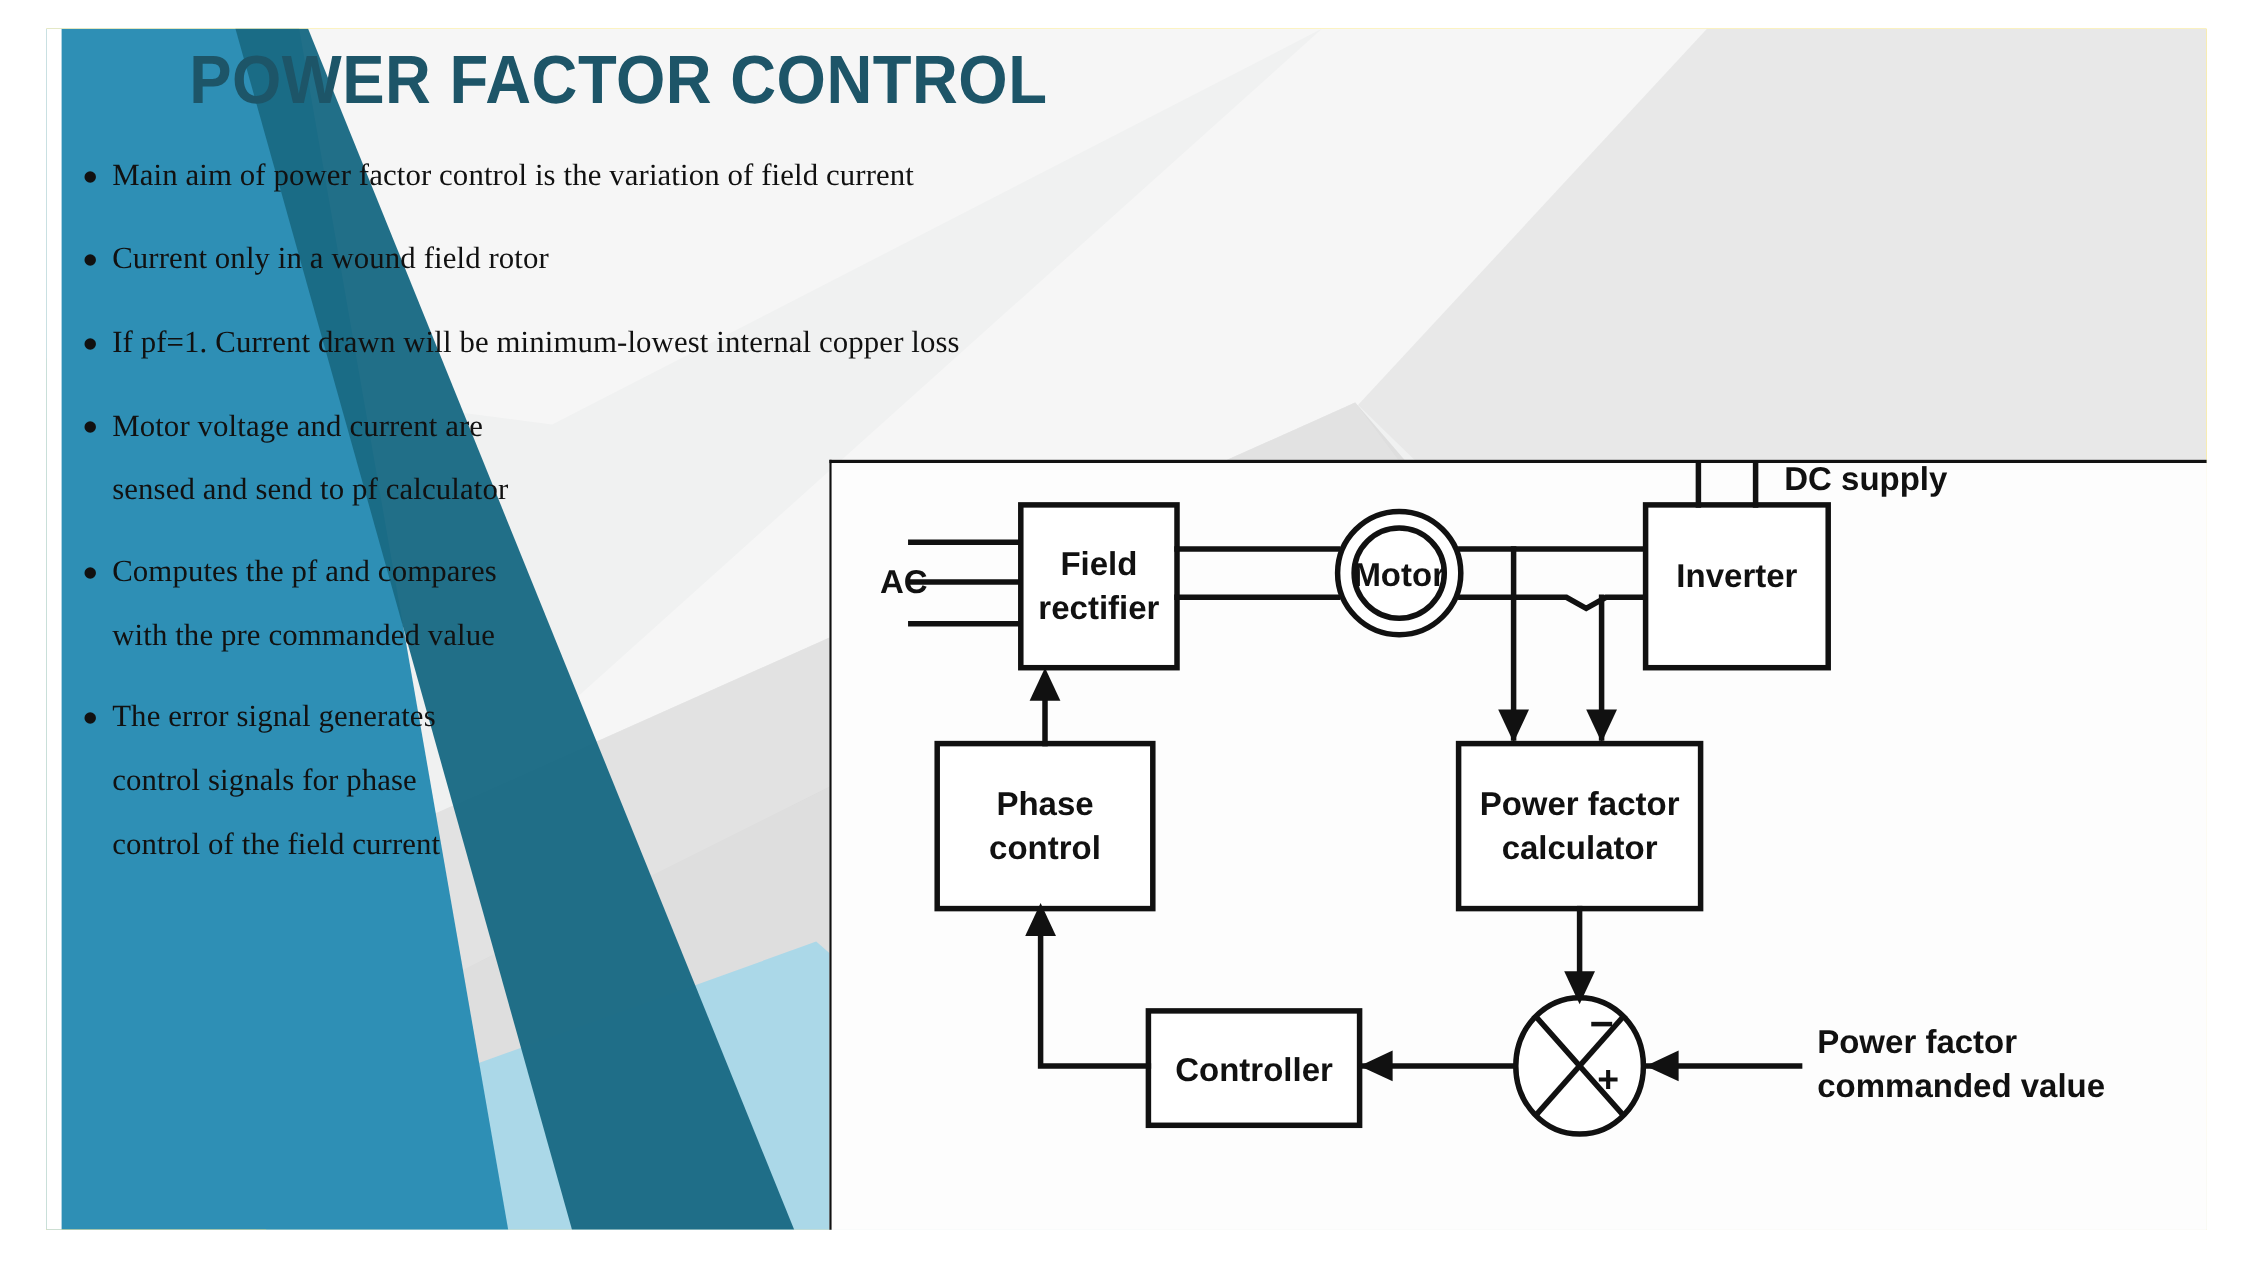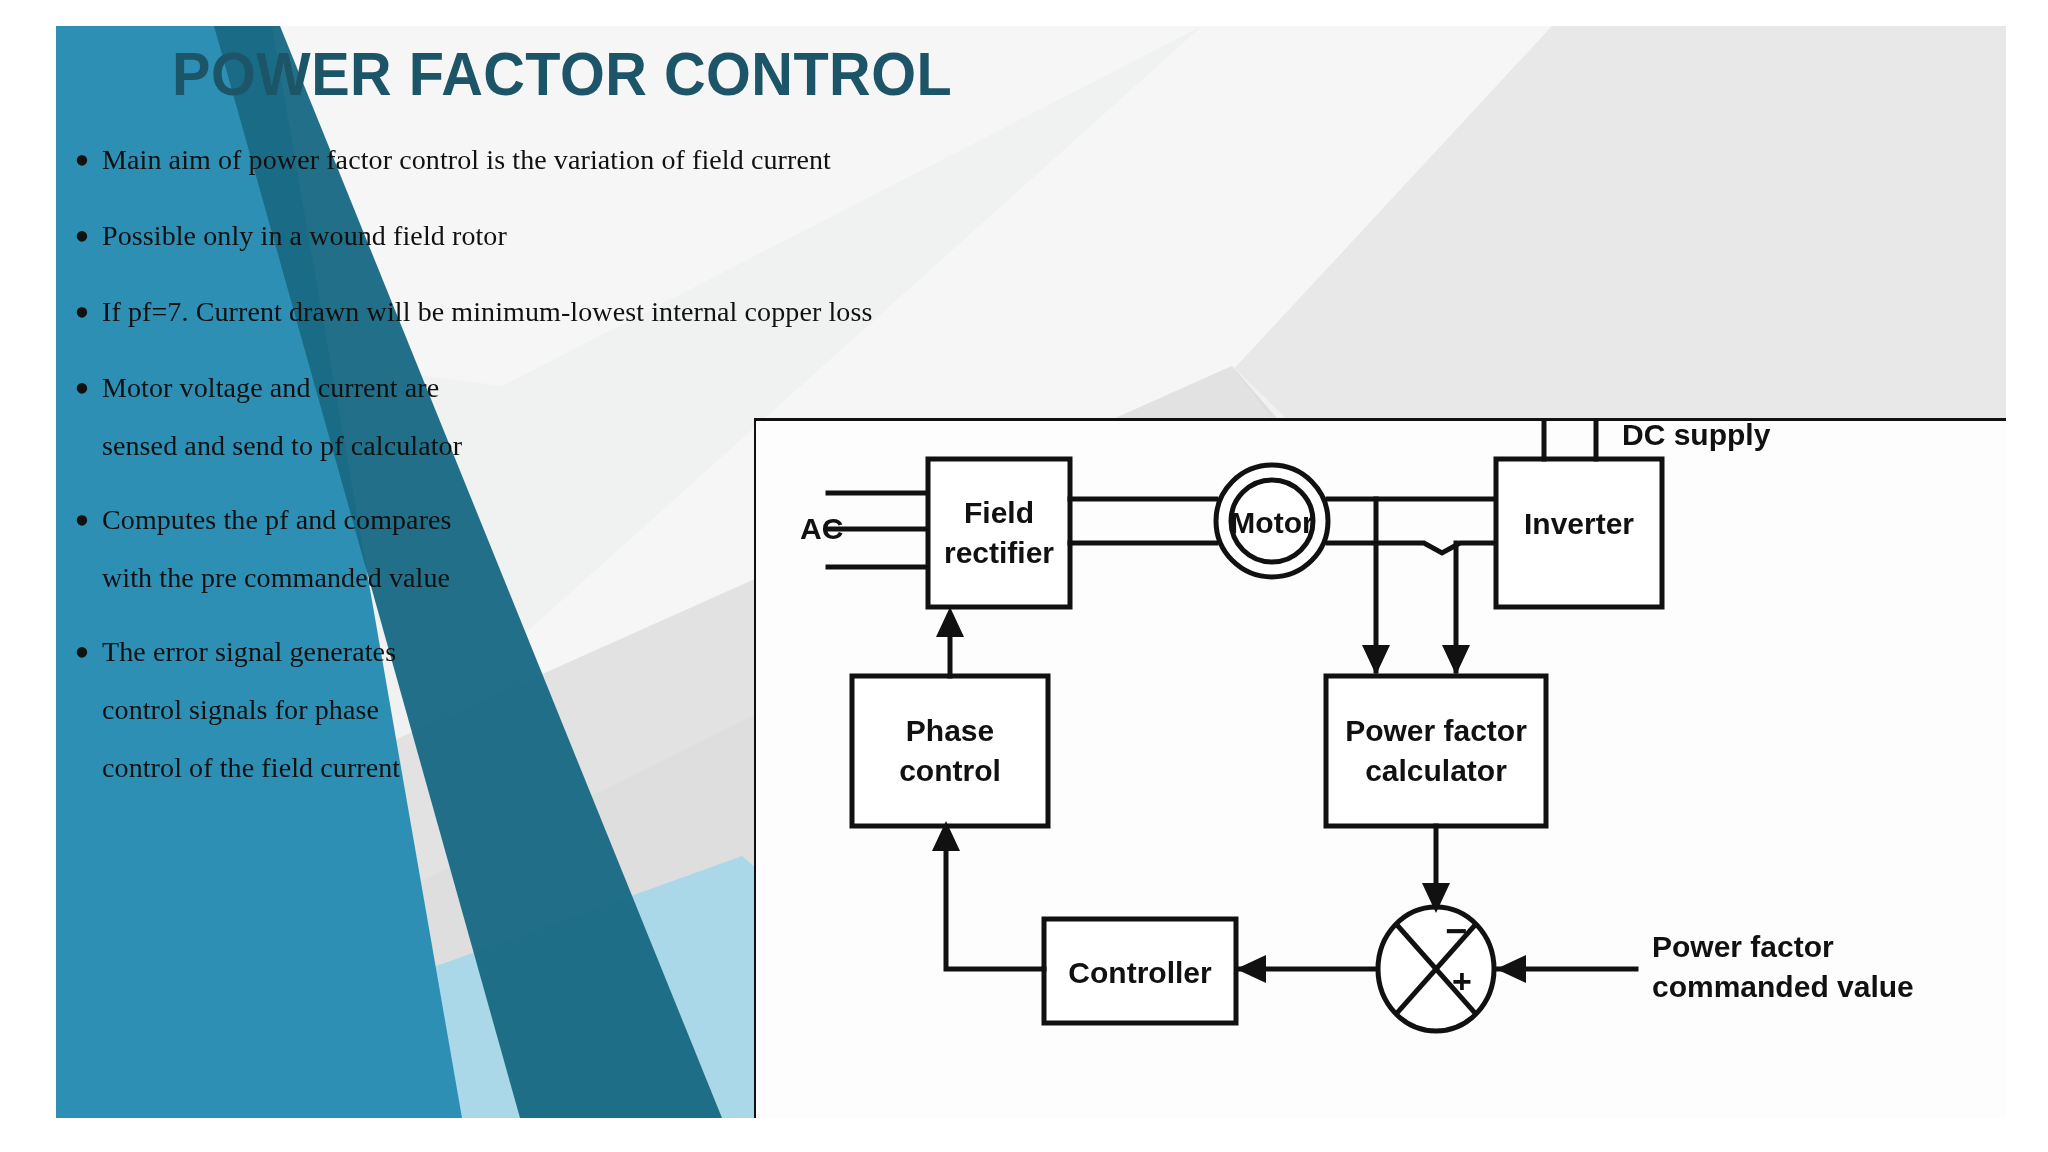--- a/index.html
+++ b/index.html
@@ -141,26 +141,26 @@
 
     <div id="bullets">
 
       <div class="bullet-row">
         <span class="bullet-dot">•</span>
         <span class="bullet-text">Main aim of power factor control is the variation of field current</span>
       </div>
 
       <div class="bullet-row">
         <span class="bullet-dot">•</span>
-        <span class="bullet-text">Possible only in a wound field rotor</span>
-      </div>
-
-      <div class="bullet-row">
-        <span class="bullet-dot">•</span>
-        <span class="bullet-text">If pf=7. Current drawn will be minimum-lowest internal copper loss</span>
+        <span class="bullet-text">Current only in a wound field rotor</span>
+      </div>
+
+      <div class="bullet-row">
+        <span class="bullet-dot">•</span>
+        <span class="bullet-text">If pf=1. Current drawn will be minimum-lowest internal copper loss</span>
       </div>
 
       <div class="bullet-row">
         <span class="bullet-dot">•</span>
         <span class="bullet-text">Motor voltage and current are
 sensed and send to pf calculator</span>
       </div>
 
       <div class="bullet-row">
         <span class="bullet-dot">•</span>

